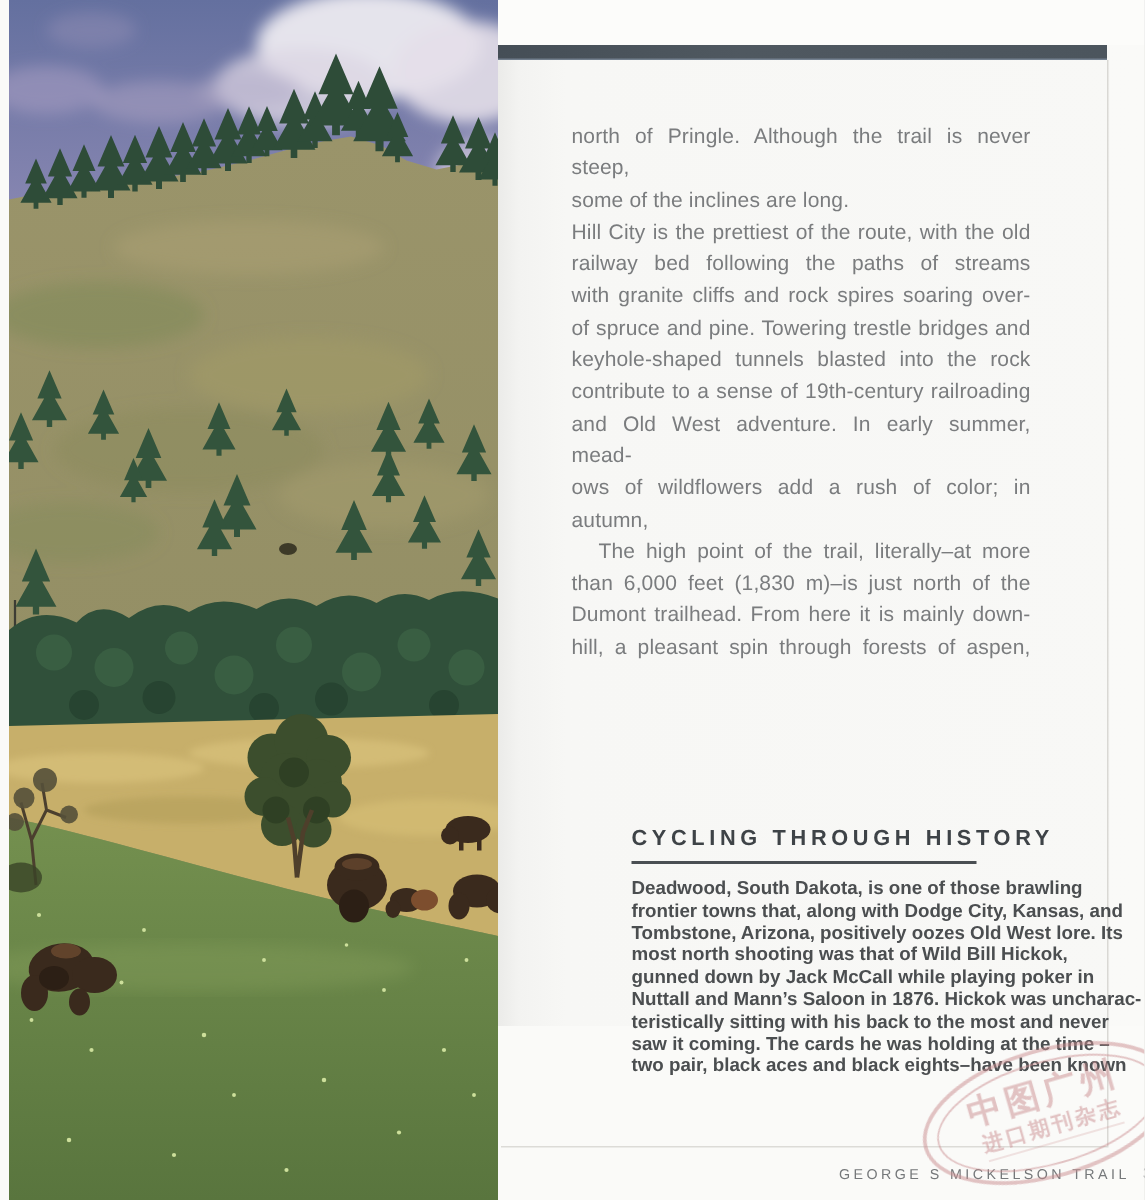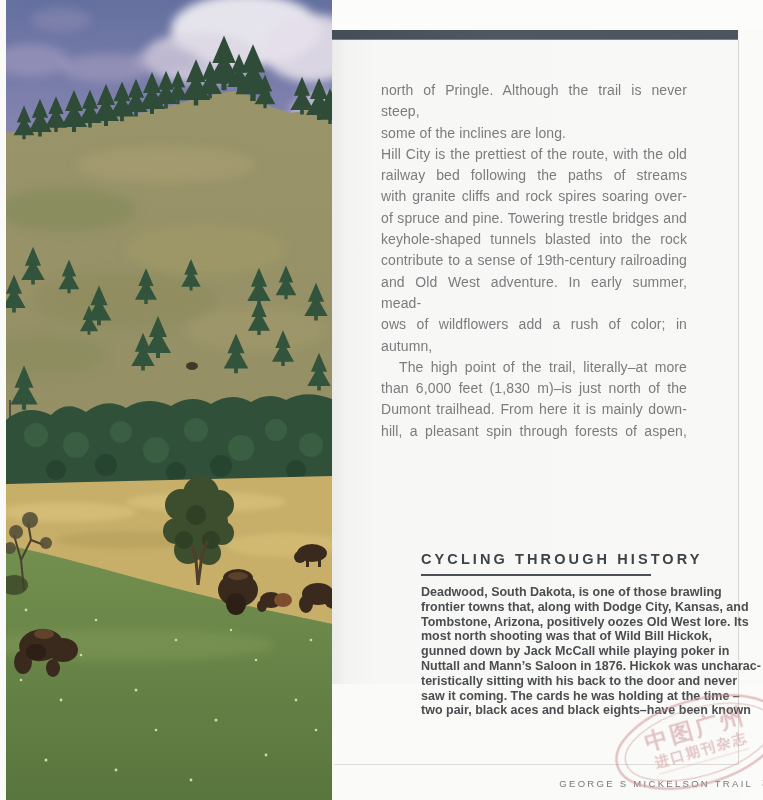--- a/index.html
+++ b/index.html
@@ -260,21 +260,21 @@
     <div class="sidebar">
       <h2>CYCLING THROUGH HISTORY</h2>
       <div class="rule"></div>
       <div>
           <div class="sb-line">Deadwood, South Dakota, is one of those brawling</div>
           <div class="sb-line">frontier towns that, along with Dodge City, Kansas, and</div>
           <div class="sb-line">Tombstone, Arizona, positively oozes Old West lore. Its</div>
           <div class="sb-line">most north shooting was that of Wild Bill Hickok,</div>
           <div class="sb-line">gunned down by Jack McCall while playing poker in</div>
           <div class="sb-line">Nuttall and Mann’s Saloon in 1876. Hickok was uncharac-</div>
-          <div class="sb-line">teristically sitting with his back to the door and never</div>
+          <div class="sb-line">teristically sitting with his back to the most and never</div>
           <div class="sb-line">saw it coming. The cards he was holding at the time –</div>
           <div class="sb-line">two pair, black aces and black eights–have been known</div>
         </div>
     </div>
 
     <div class="bottom-rule"></div>
 
     <div class="footer">
       <span class="trail">GEORGE S MICKELSON TRAIL</span><span class="pagenum">39</span>
     </div>

